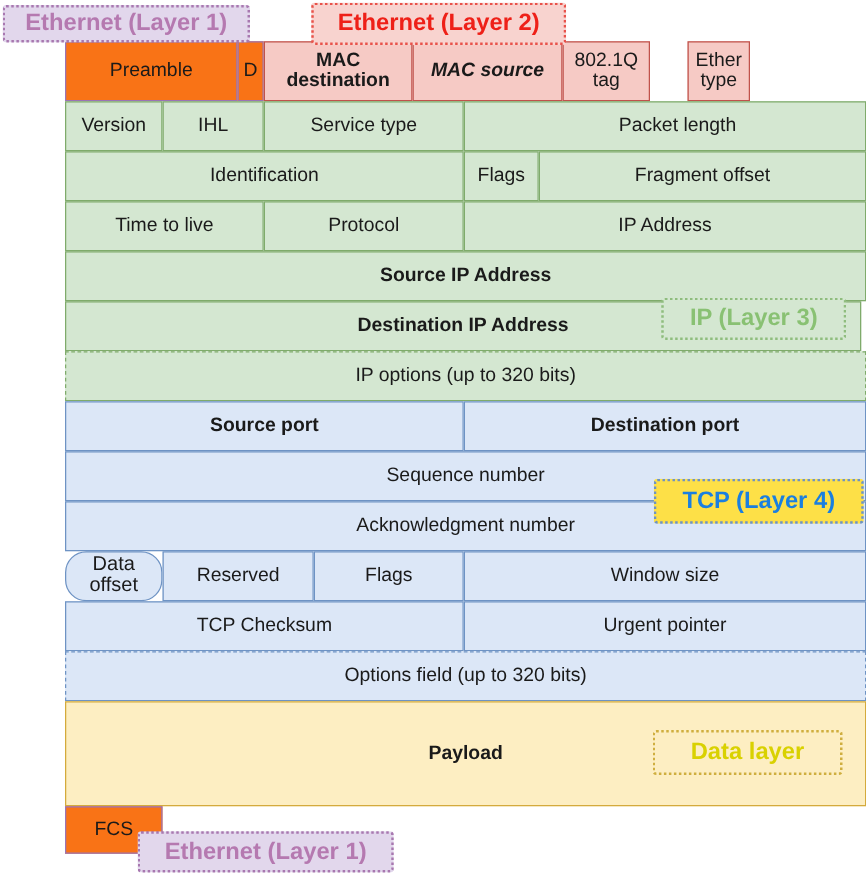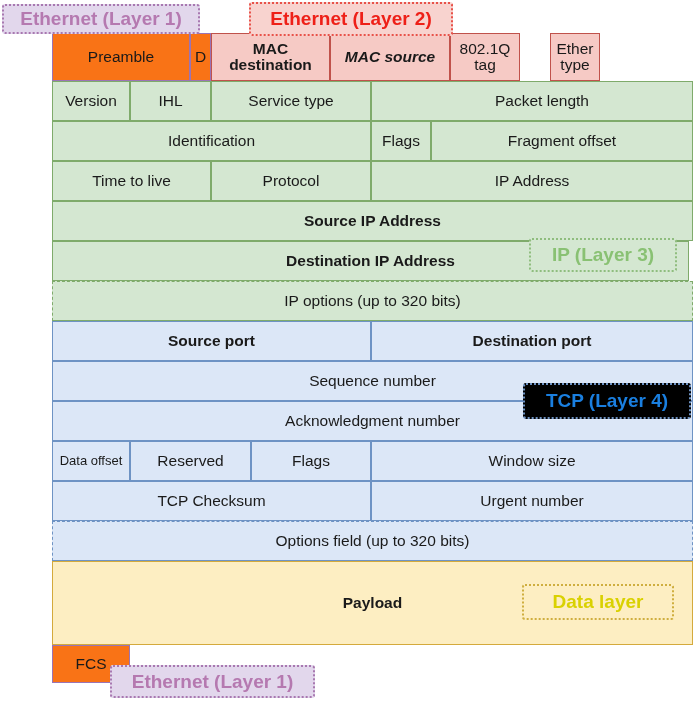--- a/index.html
+++ b/index.html
@@ -63,21 +63,21 @@
     border-left-style: dashed;
     border-right-style: dashed;
     border-top-style: dashed;
   }
   
   .data {
     background: #fdeec2;
     border: 1.6px solid #d4aa3c;
   }
   .bold { font-weight: bold; }
-  .small { font-size: 13px; }
+  .small { font-size: 16px; border-radius: 17px; }
 
   
   .badge {
     position: absolute;
     box-sizing: border-box;
     display: flex;
     align-items: center;
     justify-content: center;
     font-weight: bold;
     font-size: 19px;
@@ -93,21 +93,21 @@
     background: #f8d3cf;
     border: 2.5px dotted #e8524a;
     color: #ee2018;
   }
   .badge-ip {
     background: #d4e7d1;
     border: 2.5px dotted #8fbd7e;
     color: #89c173;
   }
   .badge-tcp {
-    background: #000000;
+    background: #fde047;
     border: 2.5px dotted #6e93c4;
     color: #1a7fe0;
   }
   .badge-data {
     background: #fdeec2;
     border: 2.5px dotted #cfae3f;
     color: #d9d100;
   }
 </style>
 </head>
@@ -150,21 +150,21 @@
 
   <div class="cell tcp" style="left:52px; top:361px; width:641px; height:40px;">Sequence number</div>
   <div class="cell tcp" style="left:52px; top:401px; width:641px; height:40px;">Acknowledgment number</div>
 
   <div class="cell tcp small" style="left:52px; top:441px; width:78px; height:40px;">Data offset</div>
   <div class="cell tcp" style="left:130px; top:441px; width:121px; height:40px;">Reserved</div>
   <div class="cell tcp" style="left:251px; top:441px; width:120px; height:40px;">Flags</div>
   <div class="cell tcp" style="left:371px; top:441px; width:322px; height:40px;">Window size</div>
 
   <div class="cell tcp" style="left:52px; top:481px; width:319px; height:40px;">TCP Checksum</div>
-  <div class="cell tcp" style="left:371px; top:481px; width:322px; height:40px;">Urgent number</div>
+  <div class="cell tcp" style="left:371px; top:481px; width:322px; height:40px;">Urgent pointer</div>
 
   <div class="cell tcp-dashed" style="left:52px; top:521px; width:641px; height:40px;">Options field (up to 320 bits)</div>
 
   <div class="cell data bold" style="left:52px; top:561px; width:641px; height:84px;">Payload</div>
 
   <div class="cell eth1" style="left:52px; top:645px; width:78px; height:38px;">FCS</div>
 
   <div class="badge badge-eth1" style="left:2px; top:4px; width:198px; height:30px;">Ethernet (Layer 1)</div>
 
   <div class="badge badge-eth2" style="left:249px; top:2px; width:204px; height:34px;">Ethernet (Layer 2)</div>

